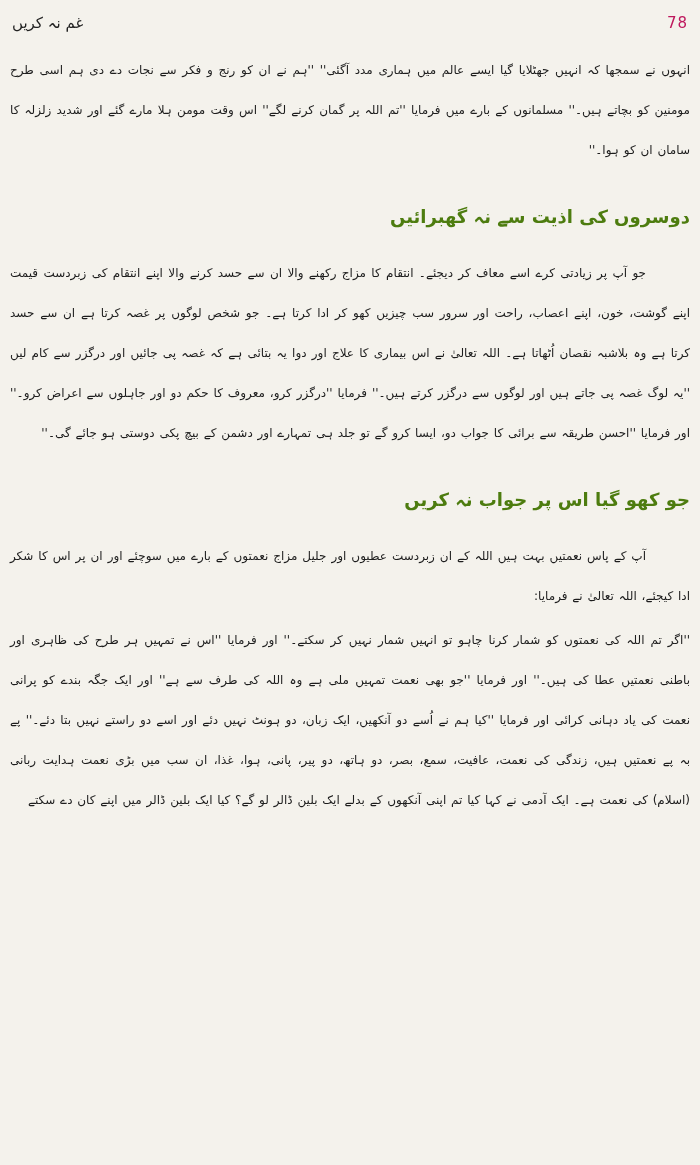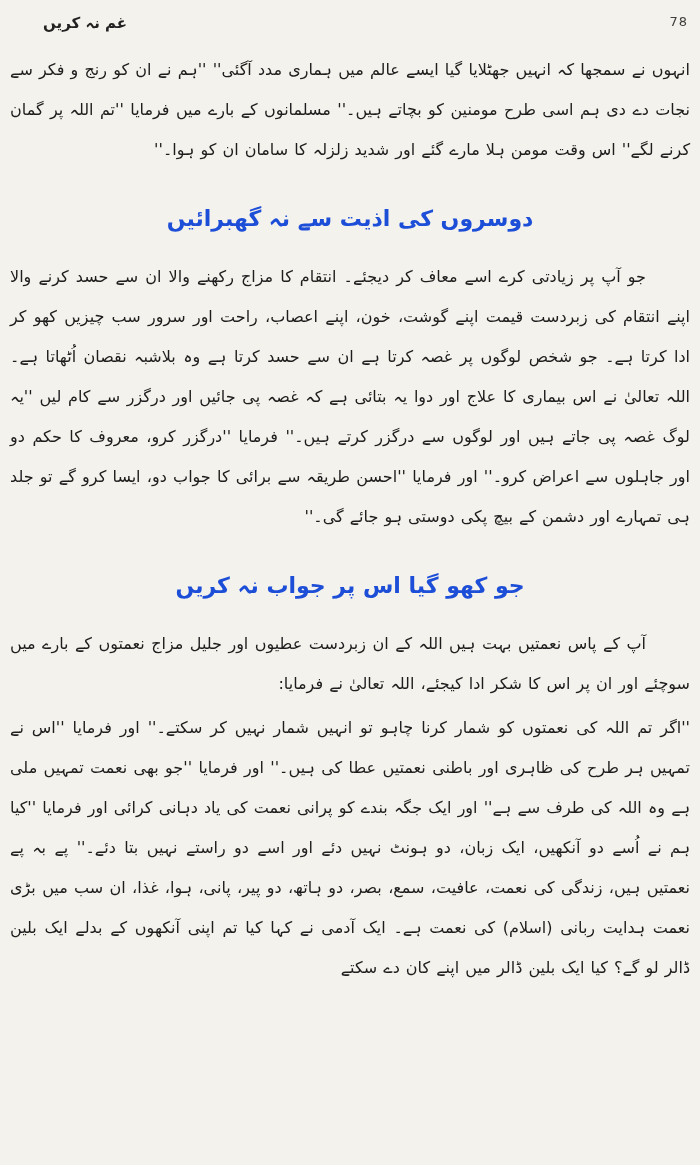--- a/index.html
+++ b/index.html
@@ -26,50 +26,48 @@
     }
     .page-head {
       direction: ltr;            
       display: flex;
       justify-content: space-between;
       align-items: flex-start;
       margin: 0 2px 18px 2px;
     }
     .running {
       font-size: 15px;
-      font-weight: bold;
+      font-weight: normal;
       direction: rtl;
       color: #222;
-      margin-left: 31px;
     }
     .pagenum {
-      font-size: 13px;
-      color: #404040;
+      font-size: 15px;
+      color: #be185d;
       letter-spacing: 1px;
       margin-left: 44px;
     }
     .body-text {
       direction: rtl;
     }
     .para {
-      font-size: 16px;
+      font-size: 12px;
       line-height: 40px;
       text-align: justify;
       margin: 0 0 4px 0;
       word-spacing: 1px;
     }
     .para.indent {
       text-indent: 44px;
     }
     .heading {
-      text-align: center;
-      font-size: 22px;
+      font-size: 18px;
       font-weight: bold;
       margin: 36px 0 26px 0;
-      color: #1d4ed8;
+      color: #4d7c0f;
     }
   </style>
 </head>
 <body>
 
 <div class="page">
 
   <div class="page-head">
     <span class="running">غم نہ کریں</span>
     <span class="pagenum">78</span>

